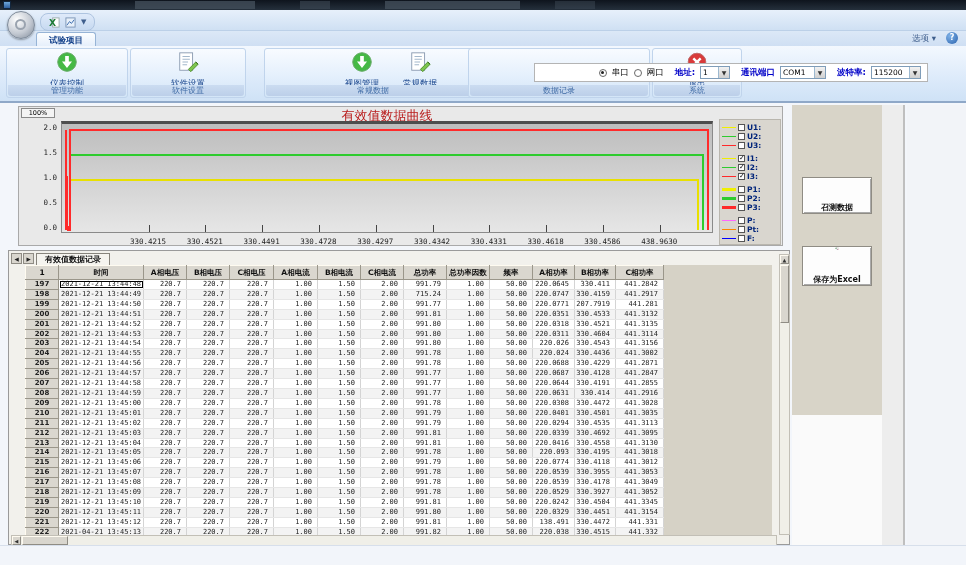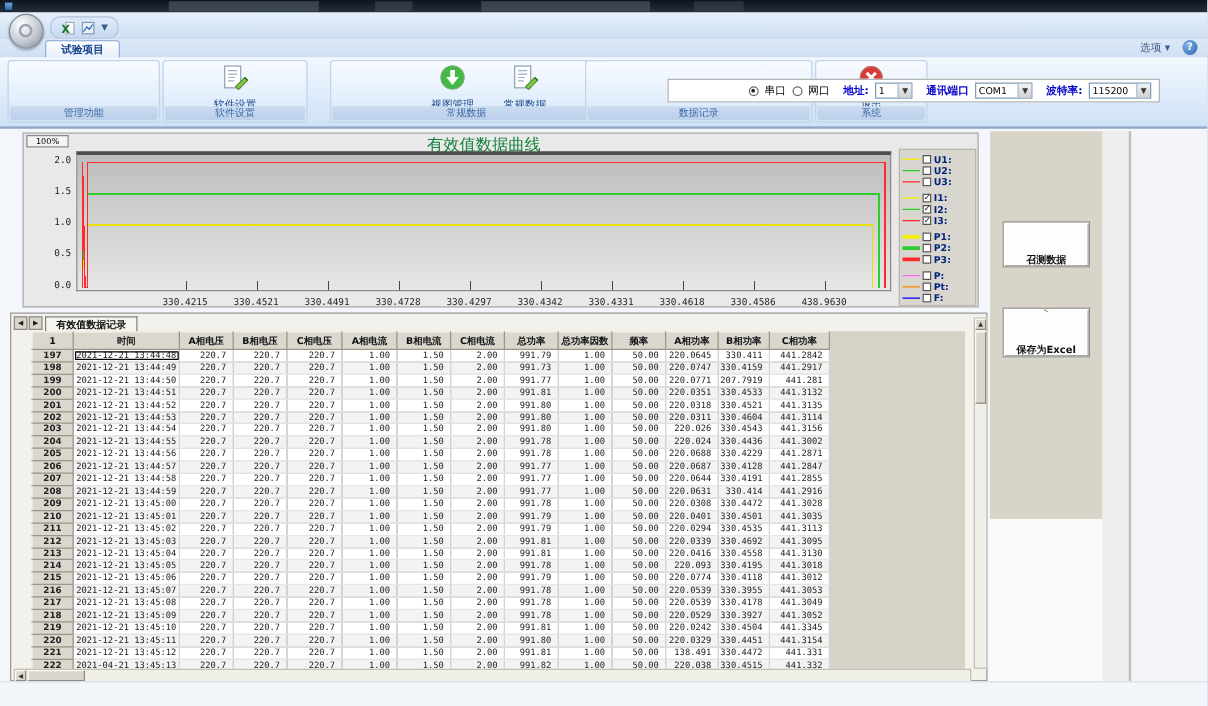--- a/index.html
+++ b/index.html
@@ -47,21 +47,21 @@
   .radio.on:after{content:"";position:absolute;left:1.5px;top:1.5px;width:3px;height:3px;border-radius:50%;background:#222;}
   .blue-lbl{color:#0000c8;font-weight:bold;}
   .sel{height:13px;border:1px solid #7f9db9;background:#fff;display:flex;align-items:center;box-sizing:border-box;}
   .sel .val{font-size:7.5px;padding:0 2px;flex:1;white-space:nowrap;overflow:hidden;}
   .sel .da{width:10px;height:100%;background:linear-gradient(#f2f2f2,#d0d0d0);border-left:1px solid #9db9d0;
            font-size:6px;color:#333;text-align:center;line-height:11px;}
   
   .chartpanel{left:18px;top:106px;width:765px;height:140px;background:#e9e9e9;border:1px solid #a9a9a9;box-sizing:border-box;}
   .zoombadge{position:absolute;left:2px;top:1px;width:34px;height:10px;background:#f4f4f4;border:1px solid #8a8a8a;
              font-size:6.5px;text-align:center;line-height:9px;box-sizing:border-box;}
-  .ctitle{position:absolute;left:42px;top:0px;width:652px;text-align:center;font-size:13px;color:#15803d;}
+  .ctitle{position:absolute;left:42px;top:0px;width:652px;text-align:center;font-size:13px;color:#b91c1c;}
   .plot{position:absolute;left:42px;top:14px;width:652px;height:112px;
         background:linear-gradient(#bdbdbd,#e6e6e6);border:1px solid #8a8a8a;border-top:3px solid #4d4d4d;box-sizing:border-box;}
   .ytick{position:absolute;width:26px;text-align:right;font-size:7.5px;color:#222;font-family:"DejaVu Sans Mono",monospace;}
   .xtick{position:absolute;width:56px;text-align:center;font-size:7.5px;color:#222;font-family:"DejaVu Sans Mono",monospace;top:130px;}
   .legend{position:absolute;left:700px;top:12px;width:62px;height:126px;background:#d9d6cf;border:1px solid #b9b6ae;
           box-sizing:border-box;display:flex;flex-direction:column;padding:3px 2px;}
   .lg-item{display:flex;align-items:center;height:8px;margin-bottom:1px;}
   .lg-item .sw{width:14px;margin-right:2px;}
   .cb{width:7px;height:7px;background:#fff;border:1px solid #555;box-sizing:border-box;margin-right:2px;
       font-size:7px;line-height:5px;text-align:center;color:#111;}
@@ -133,20 +133,30 @@
 
   <div class="abs tabrow">
     <span class="ribtab">试验项目</span>
     <span class="options"><span>选项</span> ▾</span>
     <span class="help-ico">?</span>
   </div>
 
   <div class="abs ribbon">
     <div id="rgroups">
         <div class="rgroup" style="left: 6px; width: 122px;">
+          <div class="btns">
+            <div class="rbtn">
+              <span><svg viewBox="0 0 24 24" width="22" height="22">
+                  <circle cx="12" cy="12" r="10" fill="#45b945" stroke="#1e7a1e"></circle>
+                  <circle cx="12" cy="12" r="10" fill="none" stroke="#a8e0a8" stroke-width="1" opacity=".6"></circle>
+                  <path d="M10 5.5h4v6h3.5L12 18.5 6.5 11.5H10z" fill="#fff"></path>
+                </svg></span>
+              <span class="lbl">仪表控制</span>
+            </div>
+          </div>
           <div class="glabel">管理功能</div>
         </div>
         <div class="rgroup" style="left: 130px; width: 116px;">
           <div class="btns">
             <div class="rbtn">
               <span><svg viewBox="0 0 24 24" width="22" height="22">
                   <rect x="3" y="2" width="14" height="19" fill="#fff" stroke="#8a9ab0"></rect>
                   <path d="M6 6h8M6 9h8M6 12h6M6 15h5" stroke="#9ab0c6" stroke-width="1" fill="none"></path>
                   <path d="M12.5 20 L20.5 12 L23 14.5 L15 22.5z" fill="#7ec64f" stroke="#4e8c2a"></path>
                   <path d="M20.5 12 L23 14.5" stroke="#2d5f16"></path>
@@ -380,21 +390,21 @@
             </tr>
             <tr>
               <td class="rowno">198</td>
               <td class="time">2021-12-21 13:44:49</td>
               <td>220.7</td>
               <td>220.7</td>
               <td>220.7</td>
               <td>1.00</td>
               <td>1.50</td>
               <td>2.00</td>
-              <td>991.73</td>
+              <td>715.24</td>
               <td>1.00</td>
               <td>50.00</td>
               <td>220.0747</td>
               <td>330.4159</td>
               <td>441.2917</td>
             </tr>
             <tr>
               <td class="rowno">199</td>
               <td class="time">2021-12-21 13:44:50</td>
               <td>220.7</td>

